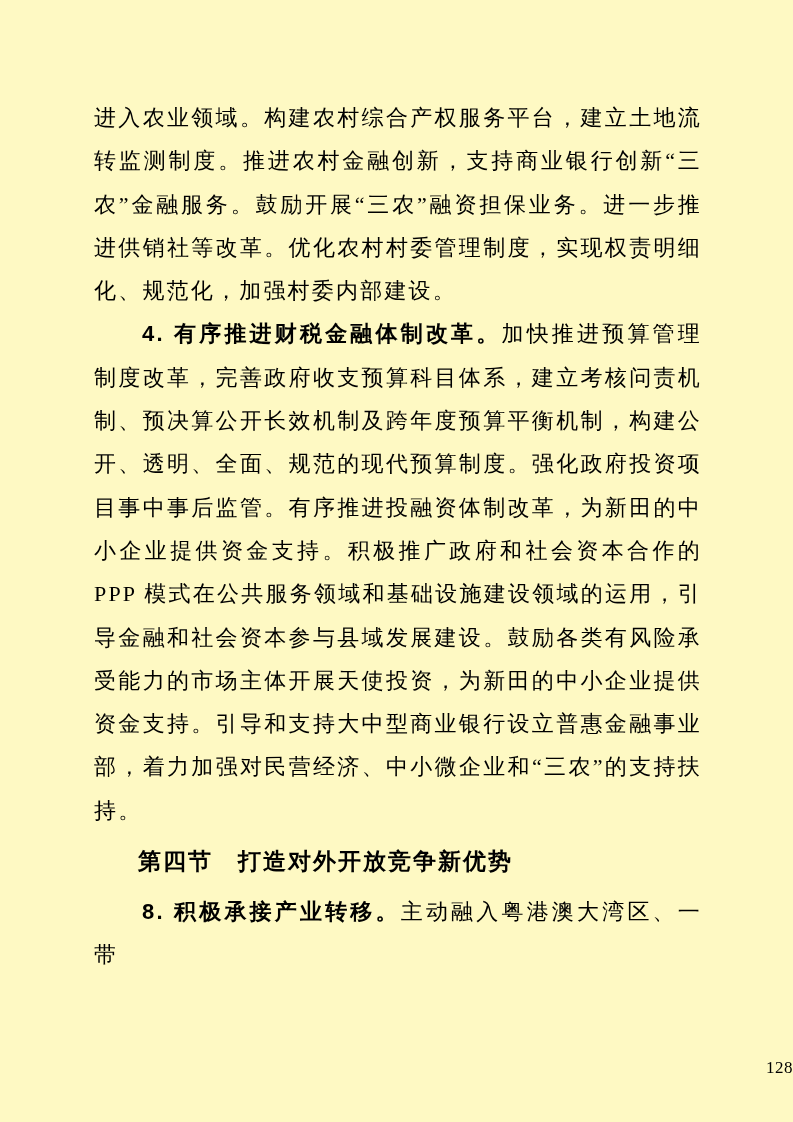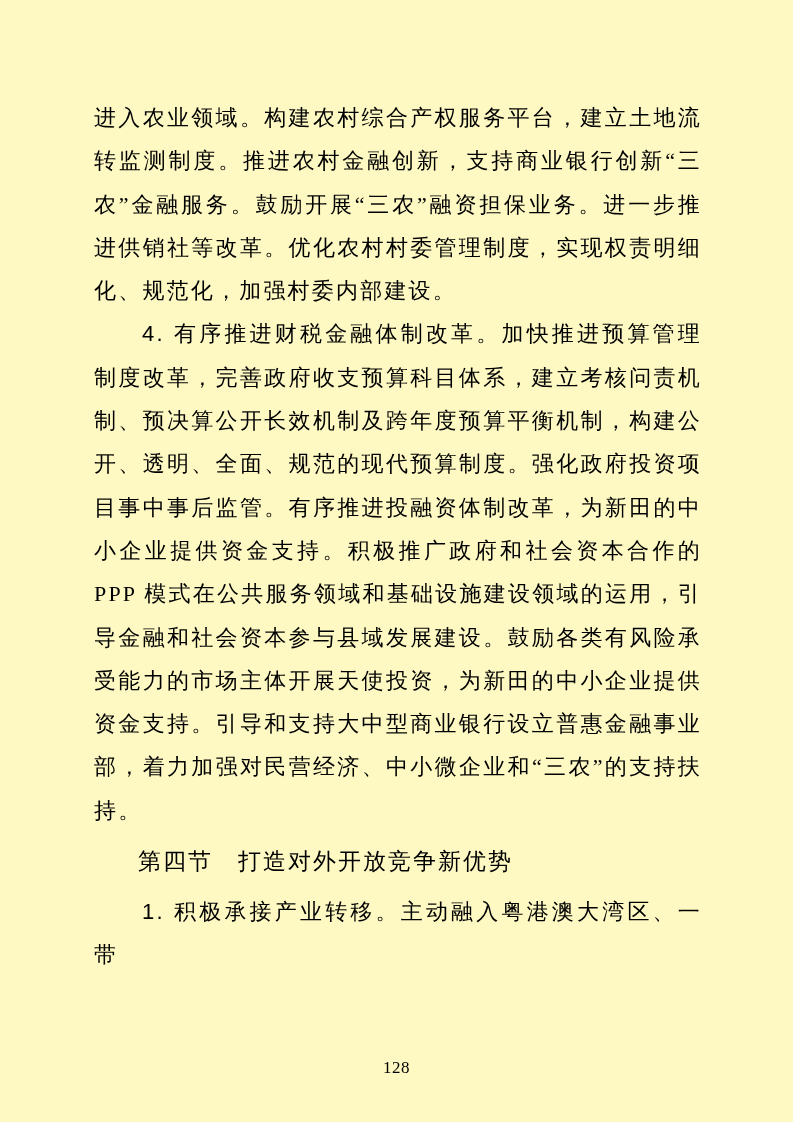--- a/index.html
+++ b/index.html
@@ -23,39 +23,39 @@
     margin: 0;
     font-size: 22px;
     line-height: 43.3px;
     letter-spacing: 2.2px;
     text-align: justify;
     text-justify: inter-character;
     color: #000000;
   }
   p.indent { text-indent: 48px; }
   .lead {
-    font-weight: 400;
+    font-weight: 700;
     font-family: "Liberation Sans", sans-serif;
     margin-top: 28px;
   }
   h2.section-heading {
     margin: 12px 0 12px 44px;
     font-size: 23px;
     line-height: 34px;
     letter-spacing: 2px;
-    font-weight: 400;
+    font-weight: 700;
     font-family: "Liberation Sans", sans-serif;
     color: #000000;
   }
   .page-number {
     position: absolute;
     bottom: 44px;
     left: 0;
     width: 100%;
-    text-align: center;
+    text-align: right;
     font-size: 17px;
     letter-spacing: 0.5px;
     font-family: "Liberation Serif", serif;
     color: #000000;
   }
 </style>
 </head>
 <body>
 
 <div class="page">
@@ -64,19 +64,19 @@
     <p class="body-para">进入农业领域。构建农村综合产权服务平台，建立土地流转监测制度。推进农村金融创新，支持商业银行创新“三农”金融服务。鼓励开展“三农”融资担保业务。进一步推进供销社等改革。优化农村村委管理制度，实现权责明细化、规范化，加强村委内部建设。</p>
 
     <p class="body-para indent">
       <span class="lead">4. 有序推进财税金融体制改革。</span><span>加快推进预算管理制度改革，完善政府收支预算科目体系，建立考核问责机制、预决算公开长效机制及跨年度预算平衡机制，构建公开、透明、全面、规范的现代预算制度。强化政府投资项目事中事后监管。有序推进投融资体制改革，为新田的中小企业提供资金支持。积极推广政府和社会资本合作的 PPP 模式在公共服务领域和基础设施建设领域的运用，引导金融和社会资本参与县域发展建设。鼓励各类有风险承受能力的市场主体开展天使投资，为新田的中小企业提供资金支持。引导和支持大中型商业银行设立普惠金融事业部，着力加强对民营经济、中小微企业和“三农”的支持扶持。</span>
     </p>
 
     <h2 class="section-heading">第四节　打造对外开放竞争新优势</h2>
 
 
     <p class="body-para indent">
-      <span class="lead">1. 积极承接产业转移。</span><span>主动融入粤港澳大湾区、一带</span>
+      <span class="lead">8. 积极承接产业转移。</span><span>主动融入粤港澳大湾区、一带</span>
     </p>
 
   </div>
 
   <div class="page-number">128</div>
 </div>
 
 </body></html>

